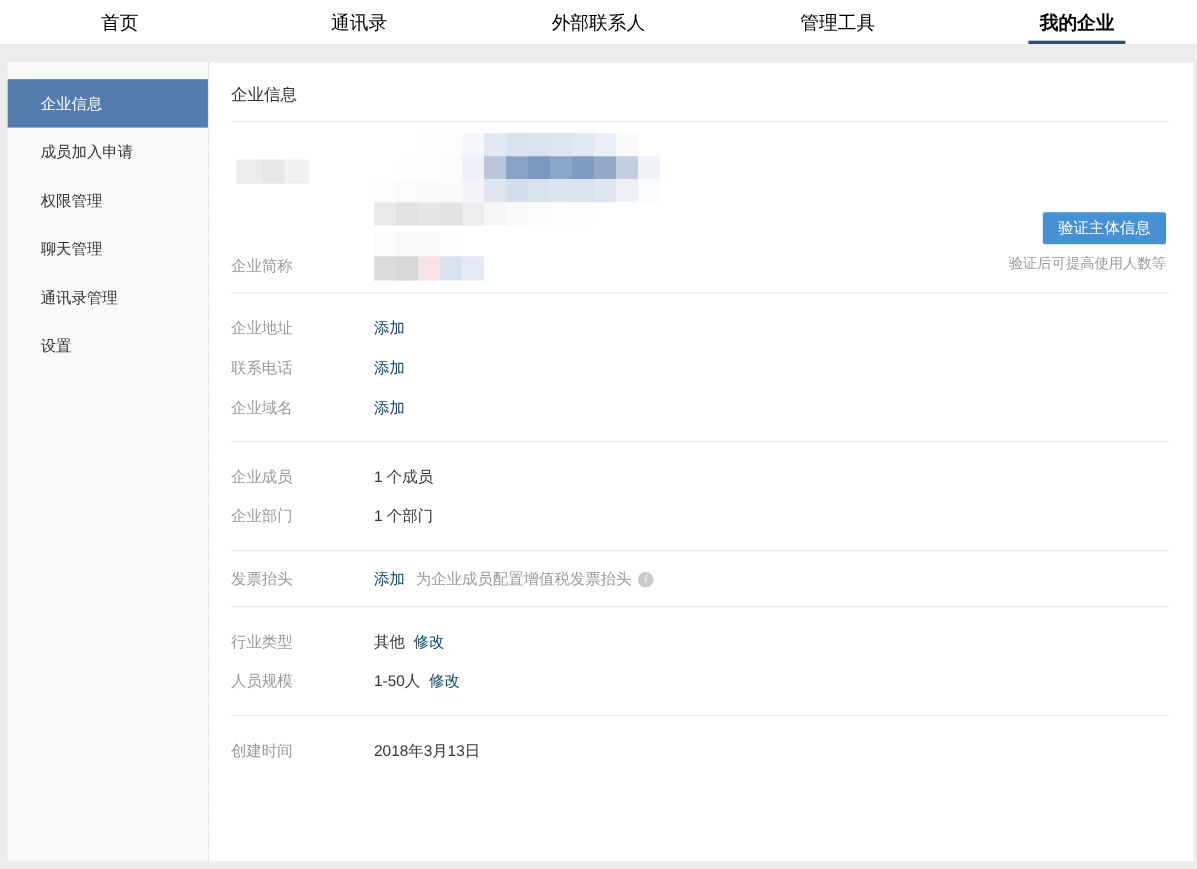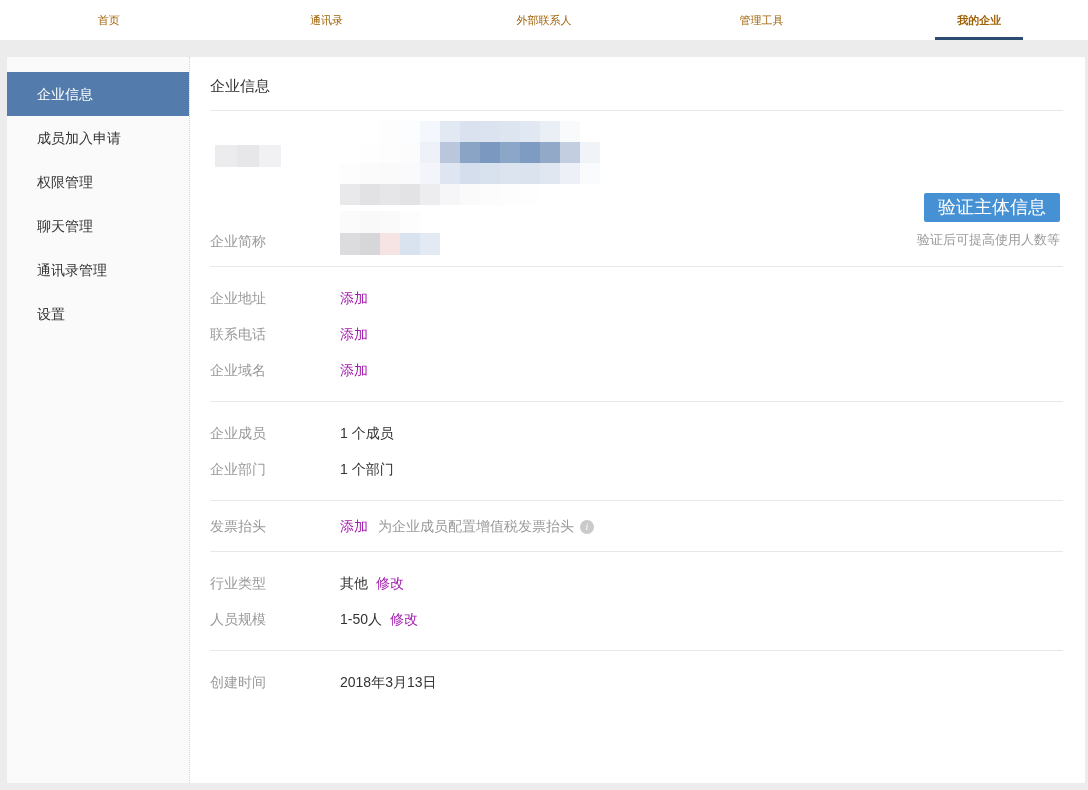--- a/index.html
+++ b/index.html
@@ -10,21 +10,21 @@
     font-size:14px;
     color:#333;
   }
   
   .topnav {
     height:40px; background:#fff; display:flex;
     align-items:stretch; position:relative;
   }
   .topnav .nav-item {
     flex:1; display:flex; align-items:center; justify-content:center;
-    color:#a16207; font-size:11px; cursor:pointer; position:relative;
+    color:#000000; font-size:17px; cursor:pointer; position:relative;
   }
   .topnav .nav-item.active .nav-label { font-weight:bold;text-align:right; }
   .topnav .nav-item.active::after {
     content:""; position:absolute; bottom:0; left:50%;
     transform:translateX(-50%);
     width:88px; height:3px; background:#2d4a70;
   }
   
   .page {
     display:flex; margin:17px 3px 7px 7px; height:726px;
@@ -42,21 +42,21 @@
   .side-item.active { background:#537cac; color:#fff; }
   .main {
     flex:1; background:#fff; padding:14px 22px 0 20px; position:relative;
   }
   .page-title { font-size:15px; color:#333; font-weight:normal; padding:6px 0 14px 0; }
   .divider { border-bottom:1px solid #e8e8e8; }
   section { padding:14px 0 12px 0; }
   .row { height:36px; display:flex; align-items:center; }
   .row .label { width:130px; color:#9a9a9a; flex:none; }
   .row .value { color:#333; }
-  .link { color:#a21caf; cursor:pointer; text-decoration:none; }
+  .link { color:#0c4a6e; cursor:pointer; text-decoration:none; }
   .gap-l { margin-left:20px; }
   .gap-s { margin-left:8px; }
   .note { color:#9a9a9a; margin-left:10px; }
   .info-icon {
     display:inline-block; width:14px; height:14px; border-radius:50%;
     background:#cacaca; color:#fff; font-size:10px; font-style:italic;
     text-align:center; line-height:14px; margin-left:6px; vertical-align:-2px;
     font-family:"Liberation Serif","DejaVu Serif",serif;
   }
   
@@ -64,21 +64,21 @@
   .mosaic { display:inline-block; }
   .mosaic .m-row { display:flex; }
   .logo-censor  { position:absolute; left:5px;  top:34px; }
   .name-censor  { position:absolute; left:130px; top:10px; }
   .shortname-row { position:absolute; left:0; top:100px; width:100%; height:55px; }
   .shortname-row .label { position:absolute; left:0; top:22px; color:#9a9a9a; }
   .shortname-row .mosaic { position:absolute; left:130px; top:0; }
   .verify-btn {
     position:absolute; right:3px; top:82px;
     background:#4691d3; color:#fff; border:none; border-radius:2px;
-    font-size:18px; padding:0 14px; height:29px; line-height:29px; cursor:pointer;
+    font-size:14px; padding:0 14px; height:29px; line-height:29px; cursor:pointer;
     font-family:"Liberation Sans","DejaVu Sans",sans-serif;
   }
   .verify-hint { position:absolute; right:3px; top:120px; color:#9a9a9a; font-size:13px; }
   
   .corpid-row { position:relative; }
   .red-box {
     position:absolute; left:-22px; top:2px; width:339px; height:30px;
     border:3px solid #e8231c; pointer-events:none;
   }
   .faded { color:#c9c9c9; letter-spacing:2px; }

